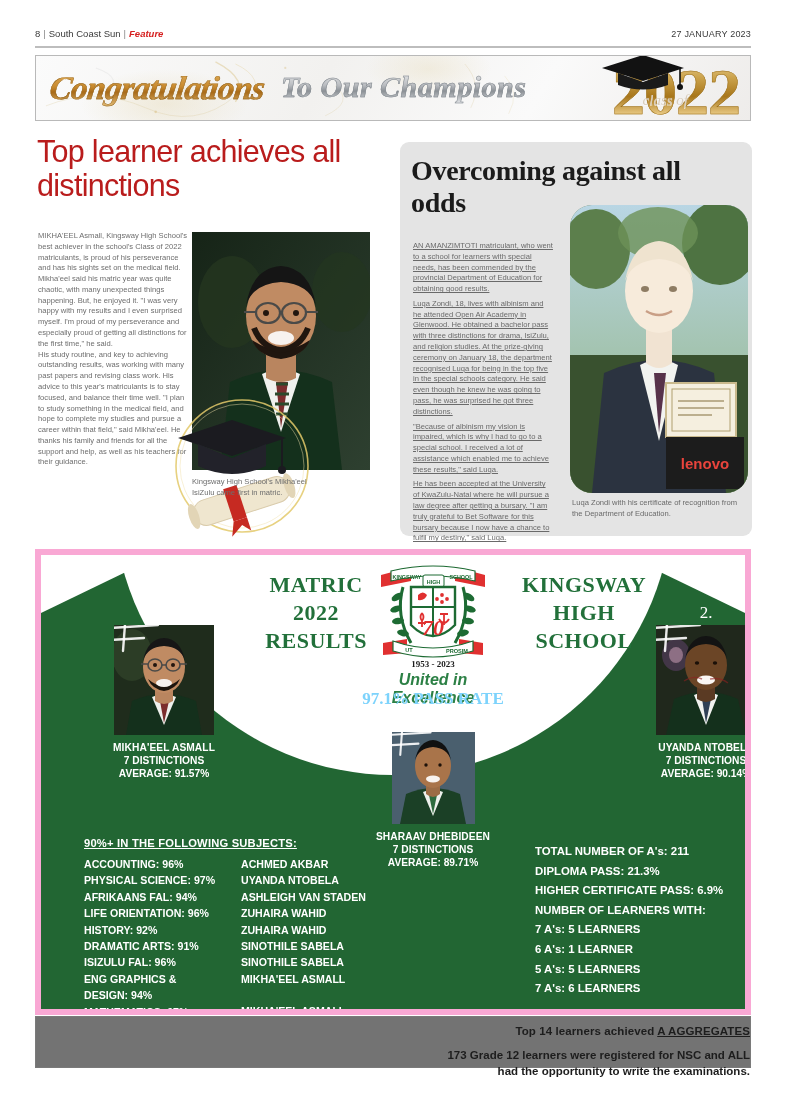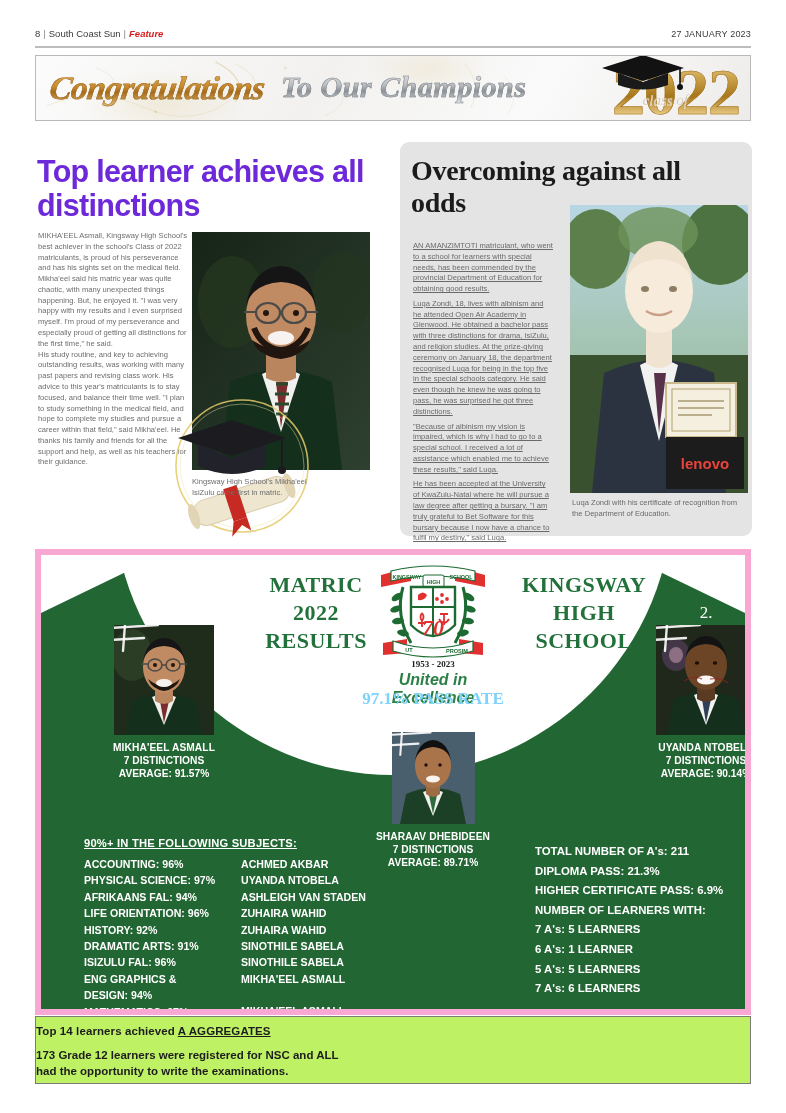--- a/index.html
+++ b/index.html
@@ -85,22 +85,22 @@
     font-style: italic; font-size: 15px;
     color: #d9cdbc;
     text-shadow: 0 1px 0 rgba(255,255,255,.6);
   }
   .cap-svg { position: absolute; right: 64px; top: -4px; }
 
   
   .headline-1 {
     position: absolute; left: 37px; top: 134px;
     width: 355px;
-    font-size: 30.5px; font-weight: bold; line-height: 1.13;
-    color: #6d28d9; letter-spacing: -0.7px; margin-top: 20px;
+    font-size: 30.5px; font-weight: normal; line-height: 1.13;
+    color: #b91c1c; letter-spacing: -0.7px;
   }
   .article-1 {
     position: absolute; left: 38px; top: 231px;
     width: 152px;
     font-size: 7.6px; line-height: 1.42;
     color: #6d6d6d; text-align: left;
   }
   .article-1 p { margin: 0; }
   .photo-1 {
     position: absolute; left: 192px; top: 232px;
@@ -137,20 +137,21 @@
     position: absolute; left: 409px; top: 237px;
     width: 148px;
     font-size: 7.6px; line-height: 1.42; color: #6a6a6a;
   }
   .article-2 p { margin: 4px; text-decoration: underline; }
   .photo-2 {
     position: absolute; left: 570px; top: 205px;
     width: 178px; height: 288px;
     overflow: hidden;
     background: linear-gradient(170deg,#5f7a50,#2f4328);
+    border-radius: 22px;
   }
   .caption-2 {
     position: absolute; left: 572px; top: 498px;
     width: 176px;
     font-size: 7.6px; line-height: 1.42; color: #6a6a6a;
   }
 
   
   .results {
     position: absolute; left: 35px; top: 549px;
@@ -250,24 +251,24 @@
   }
   .names-list .gap { height: 16px; }
   .stats-list {
     position: absolute; left: 494px; top: 287px; width: 250px;
     font-size: 11.4px; font-weight: bold; color: #ffffff; line-height: 1.72;
   }
 
   
   .footer-band {
     position: absolute; left: 35px; top: 1016px;
-    width: 716px; height: 68px;
-    background: #bef264;
+    width: 716px; height: 52px;
+    background: #737373;
     border: 1px solid #7a7a7a;
-    text-align: left;
+    text-align: right;
     padding-top: 8px;
   }
   .foot-1 {
     font-size: 11.5px; font-weight: bold; color: #1d1d1d;
     letter-spacing: .1px;
   }
   .foot-1 u { text-decoration: underline; }
   .foot-2 {
     margin-top: 10px;
     font-size: 11.5px; font-weight: bold; color: #1d1d1d; line-height: 1.42;

